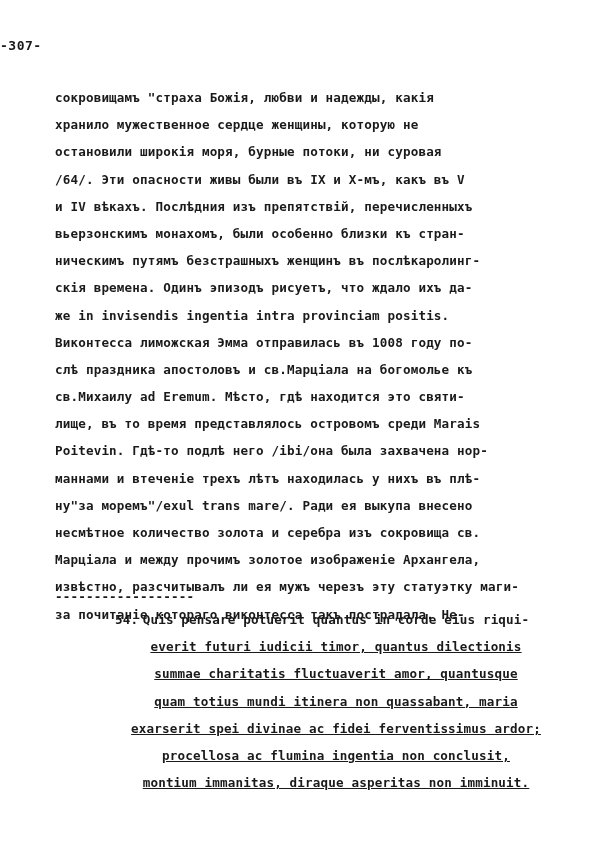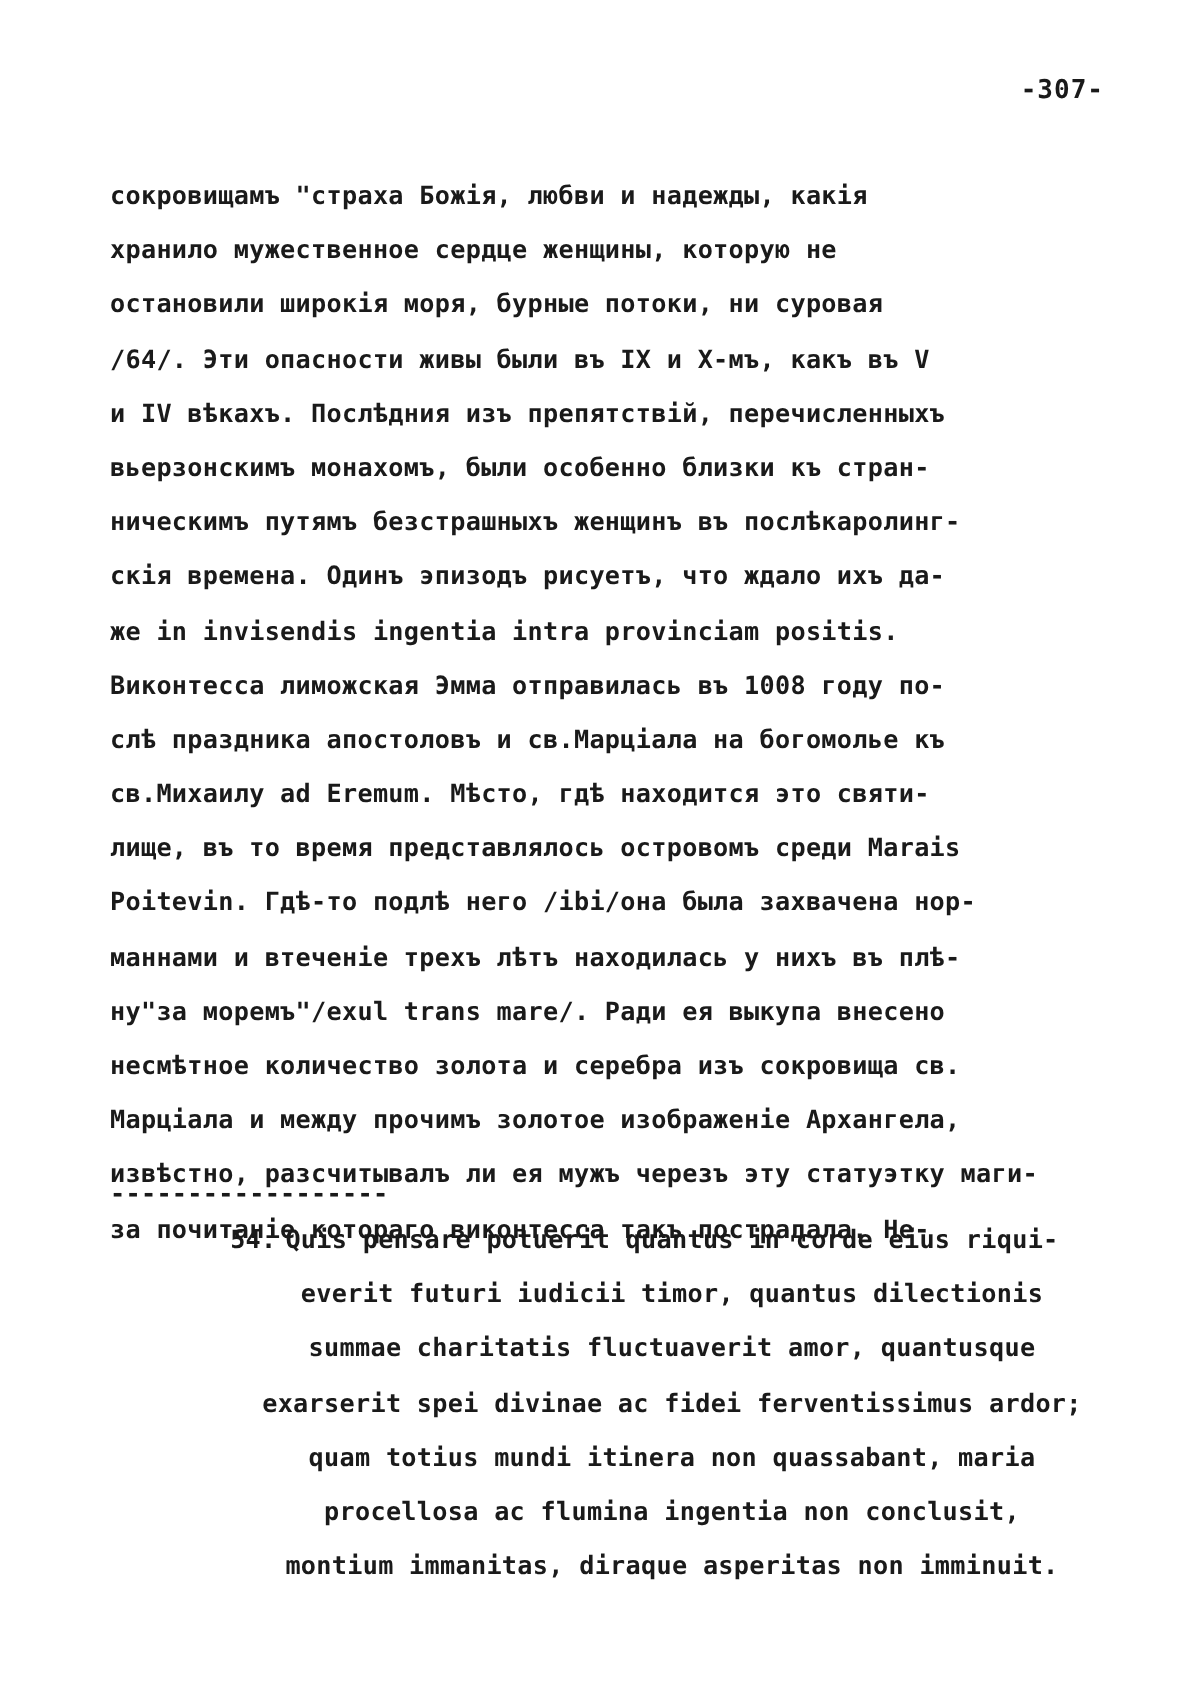--- a/index.html
+++ b/index.html
@@ -13,21 +13,21 @@
       position: relative;
       overflow: hidden;
       font-family: "DejaVu Sans Mono", "Liberation Mono", monospace;
       color: #1a1a1a;
     }
     .page-number {
       position: absolute;
       top: 38px;
       left: 0;
       width: 552px;
-      text-align: right;
+      text-align: left;
       font-size: 13px;
       font-weight: bold;
       letter-spacing: 0.5px;
     }
     .body-text {
       position: absolute;
       top: 84px;
       left: 55px;
       width: 520px;
     }
@@ -58,20 +58,21 @@
     .fn-line {
       height: 27.2px;
       line-height: 27.2px;
       font-size: 12.6px;
       font-weight: bold;
       white-space: pre;
       letter-spacing: 0.15px;
     }
     .fn-indent {
       padding-left: 32px;
+      text-decoration: underline;
     }
     .fn-marker {
       display: inline-block;
       width: 32px;
     }
   </style>
 </head>
 <body>
 
 <div class="page-number">-307-</div>
@@ -98,17 +99,17 @@
   <div class="line">извѣстно, разсчитывалъ ли ея мужъ черезъ эту статуэтку маги-</div>
   <div class="line">за почитаніе котораго виконтесса такъ пострадала. Не-</div>
 </div>
 
 <div class="separator">------------------</div>
 
 <div class="footnote">
   <div class="fn-line"><span class="fn-marker">54.</span><span>Quis pensare potuerit quantus in corde eius riqui-</span></div>
   <div class="fn-line fn-indent">everit futuri iudicii timor, quantus dilectionis</div>
   <div class="fn-line fn-indent">summae charitatis fluctuaverit amor, quantusque</div>
+  <div class="fn-line fn-indent">quam totius mundi itinera non quassabant, maria</div>
   <div class="fn-line fn-indent">exarserit spei divinae ac fidei ferventissimus ardor;</div>
-  <div class="fn-line fn-indent">quam totius mundi itinera non quassabant, maria</div>
   <div class="fn-line fn-indent">procellosa ac flumina ingentia non conclusit,</div>
   <div class="fn-line fn-indent">montium immanitas, diraque asperitas non imminuit.</div>
 </div>
 
 </body></html>

